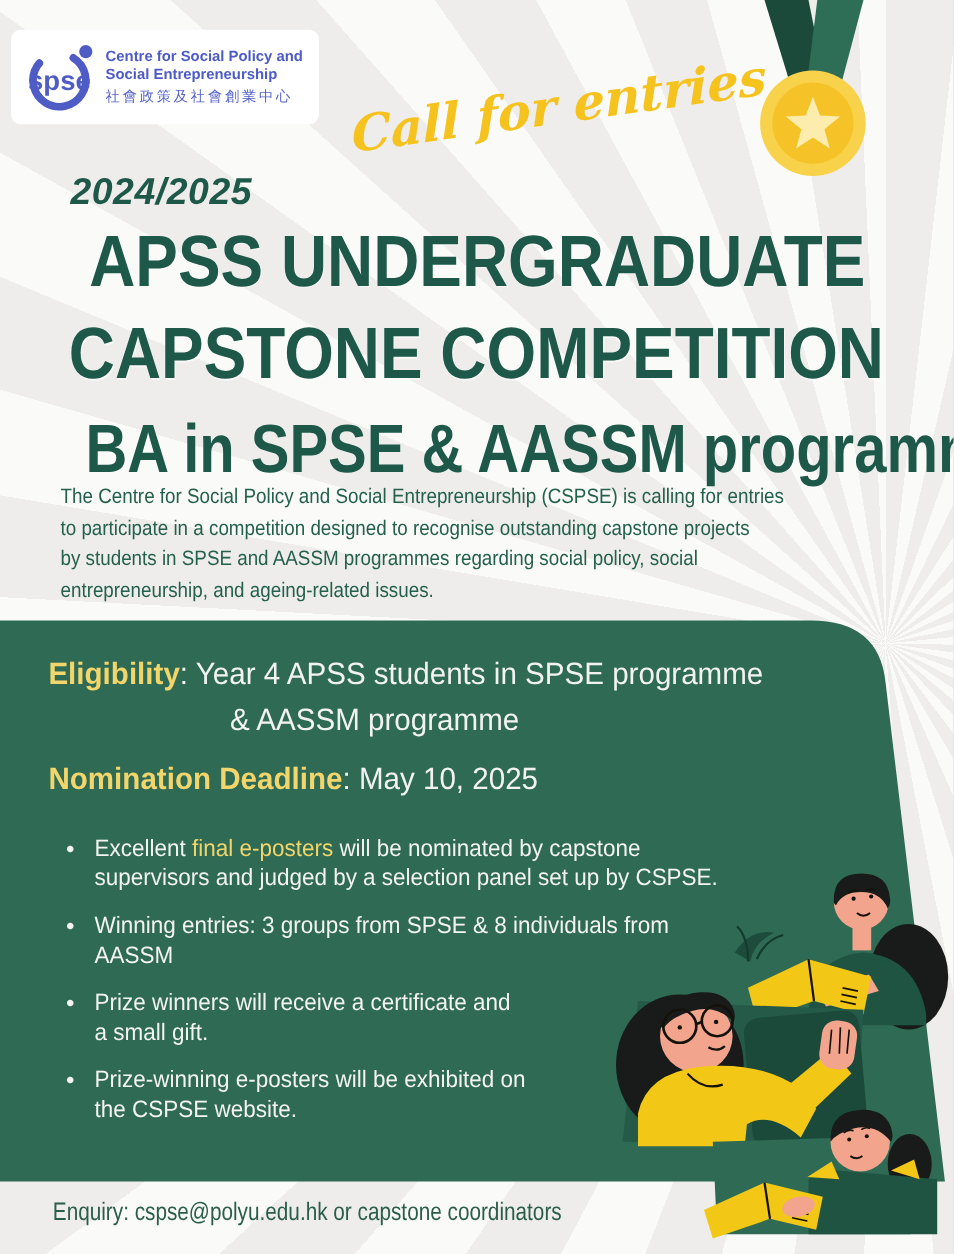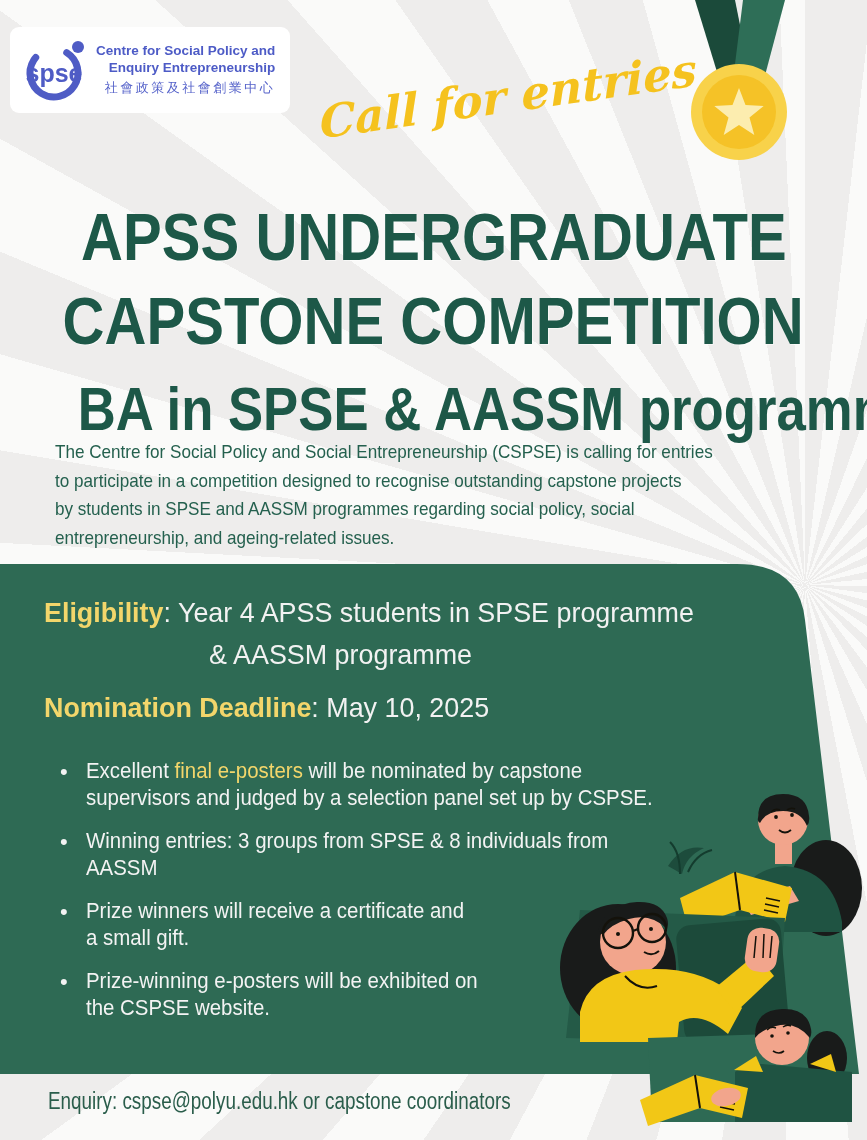--- a/index.html
+++ b/index.html
@@ -8,21 +8,21 @@
     font-family:"Liberation Sans",sans-serif;
     background:
       repeating-conic-gradient(from 0deg at 805px 585px,
         #eeedec 0deg 6.5deg, #fafaf9 6.5deg 13deg);
   }
   
   .logo-card{position:absolute;left:10px;top:27px;width:280px;height:86px;
     background:#ffffff;border-radius:9px;display:flex;align-items:center;
     padding-left:10px;box-sizing:border-box;}
   .logo-mark{flex:0 0 72px;height:72px;}
-  .logo-text{margin-left:4px;text-align:right;}
+  .logo-text{margin-left:4px;}
   .logo-text .en{font-size:13.5px;font-weight:700;color:#4d5bc6;line-height:1.25;}
   .logo-text .cn{font-size:13px;color:#5663ca;letter-spacing:2.5px;margin-top:3px;}
   
   .script{position:absolute;left:318px;top:70px;width:380px;text-align:center;
     font-family:"DejaVu Serif",serif;font-style:italic;font-weight:700;
     font-size:45px;color:#f5c21e;transform:rotate(-8deg) skewX(-6deg);
     white-space:nowrap;}
   
   .medal{position:absolute;left:683px;top:0;width:116px;height:214px;}
   
@@ -65,35 +65,36 @@
 <div class="poster">
 
   <div class="logo-card">
     <svg class="logo-mark" viewBox="0 0 72 72">
       <circle cx="34" cy="39" r="24" fill="none" stroke="#4f5cc5" stroke-width="7" stroke-linecap="round" stroke-dasharray="116 35" transform="rotate(-58 34 39)"></circle>
       <circle cx="58" cy="13" r="6" fill="#4f5cc5"></circle>
       <text x="34" y="48" text-anchor="middle" font-family="Liberation Sans, sans-serif" font-size="25" font-weight="700" fill="#4f5cc5">spse</text>
     </svg>
     <div class="logo-text">
       <div class="en">Centre for Social Policy and</div>
-      <div class="en">Enquiry Entrepreneurship</div>
+      <div class="en">Social Entrepreneurship</div>
       <div class="cn">社會政策及社會創業中心</div>
     </div>
   </div>
 
   <div class="script">Call for entries</div>
 
   <svg class="medal" viewBox="0 0 116 214">
     <polygon points="12,0 52,0 68,80 42,98" fill="#1b4a3a"></polygon>
     <polygon points="60,0 102,0 76,98 50,80" fill="#2e6e57"></polygon>
     <circle cx="56" cy="112" r="48" fill="#f8d24a"></circle>
     <circle cx="56" cy="112" r="37" fill="#f5c227"></circle>
     <polygon fill="#fcedaf" points="56,88 62.5,105.1 80.7,106 66.5,117.4 71.3,135 56,125 40.7,135 45.5,117.4 31.3,106 49.5,105.1"></polygon>
   </svg>
 
+  <div class="year">2024/2025</div>
   <div class="title-line t1"><span>APSS UNDERGRADUATE</span></div>
   <div class="title-line t2"><span>CAPSTONE COMPETITION</span></div>
   <div class="subtitle"><span>BA in SPSE &amp; AASSM programmes</span></div>
 
   <div class="intro">
     <div class="iline">The Centre for Social Policy and Social Entrepreneurship (CSPSE) is calling for entries</div>
     <div class="iline">to participate in a competition designed to recognise outstanding capstone projects</div>
     <div class="iline">by students in SPSE and AASSM programmes regarding social policy, social</div>
     <div class="iline">entrepreneurship, and ageing-related issues.</div>
   </div>

